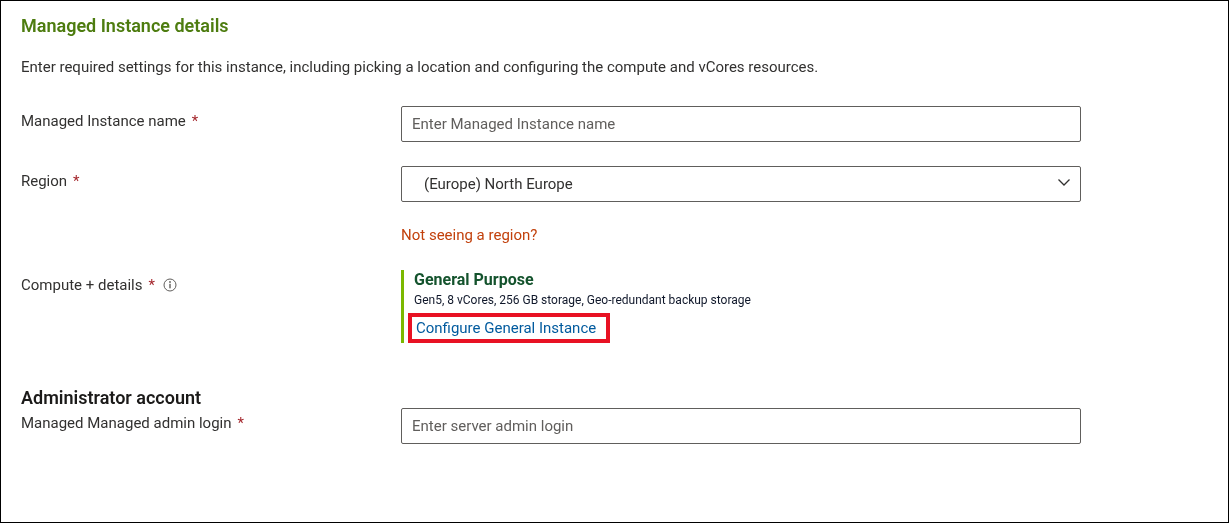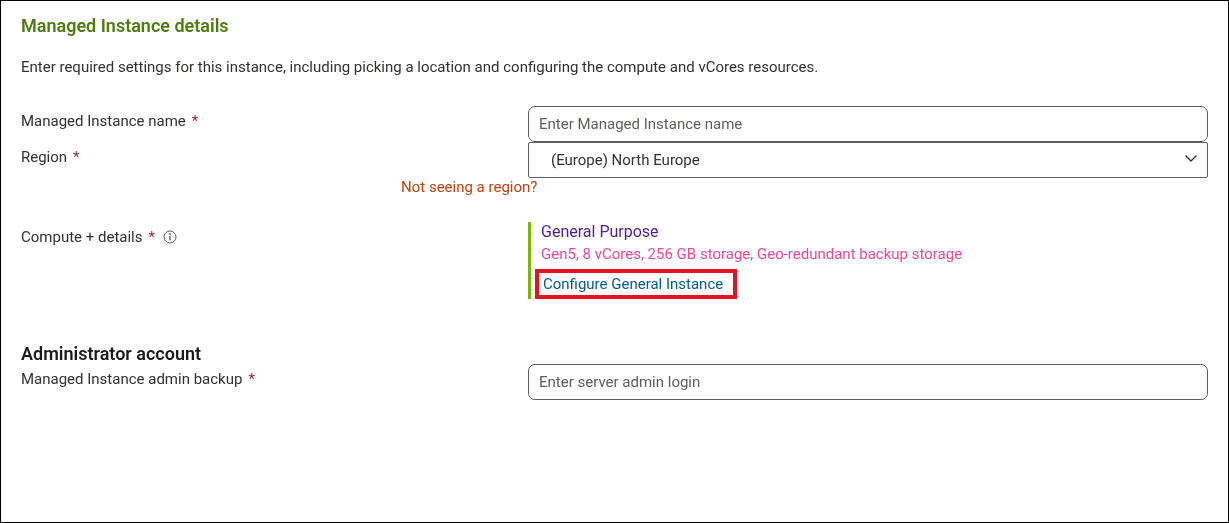--- a/index.html
+++ b/index.html
@@ -27,21 +27,21 @@
       margin-bottom: 22px;
     }
     .section-description {
       font-size: 15px;
       color: #323130;
       margin-bottom: 30px;
     }
     .form-row {
       display: flex;
       align-items: flex-start;
-      justify-content: space-between;
+      margin-bottom: 24px;
     }
     .form-label-col {
       width: 380px;
       flex-shrink: 0;
       display: flex;
       align-items: center;
       padding-top: 6px;
     }
     .form-label {
       font-size: 15px;
@@ -61,21 +61,21 @@
       justify-content: center;
     }
     .form-control-col {
       flex: 1;
       max-width: 680px;
     }
     .text-input {
       width: 100%;
       height: 36px;
       border: 1px solid #605e5c;
-      border-radius: 7px;
+      border-radius: 2px;
       padding: 16px 10px;
       font-size: 15px;
       font-family: inherit;
       color: #323130;
       background: #fff;
     }
     .text-input::placeholder {
       color: #605e5c;
     }
     .select-wrap {
@@ -115,28 +115,28 @@
       color: #c2410c;
       font-size: 15px;
       text-decoration: none;
       cursor: pointer;
     }
     .compute-block {
       border-left: 3px solid #7bb800;
       padding-left: 10px;
     }
     .compute-title {
-      font-weight: 400;
+      font-weight: 700;
       font-size: 16px;
-      color: #4c1d95;
+      color: #14532d;
       margin-bottom: 4px;
     }
     .compute-details {
-      font-size: 15px;
-      color: #ec4899;
+      font-size: 12px;
+      color: #0f172a;
       margin-bottom: 6px;
     }
     .configure-link {
       color: #005a9e;
       font-size: 15px;
       text-decoration: none;
       display: inline-block;
       cursor: pointer;
     }
     .highlight-box {
@@ -215,21 +215,21 @@
           <a class="configure-link">Configure General Instance</a>
         </span>
       </div>
     </div>
   </div>
 
   <h2 class="section-heading-2">Administrator account</h2>
 
   <div class="form-row">
     <div class="form-label-col">
-      <span class="form-label">Managed Instance admin backup</span>
+      <span class="form-label">Managed Managed admin login</span>
       <span class="required-asterisk">*</span>
     </div>
     <div class="form-control-col">
       <input type="text" class="text-input" placeholder="Enter server admin login" style="">
     </div>
   </div>
 
 </div>
 
 </body></html>

